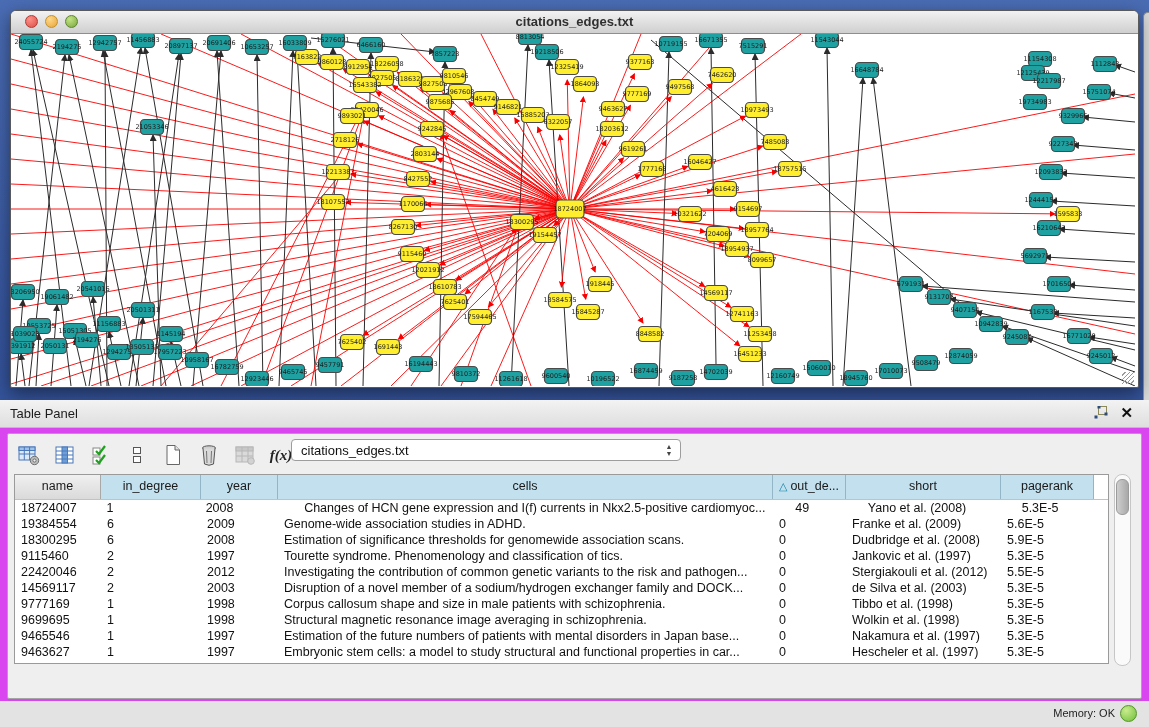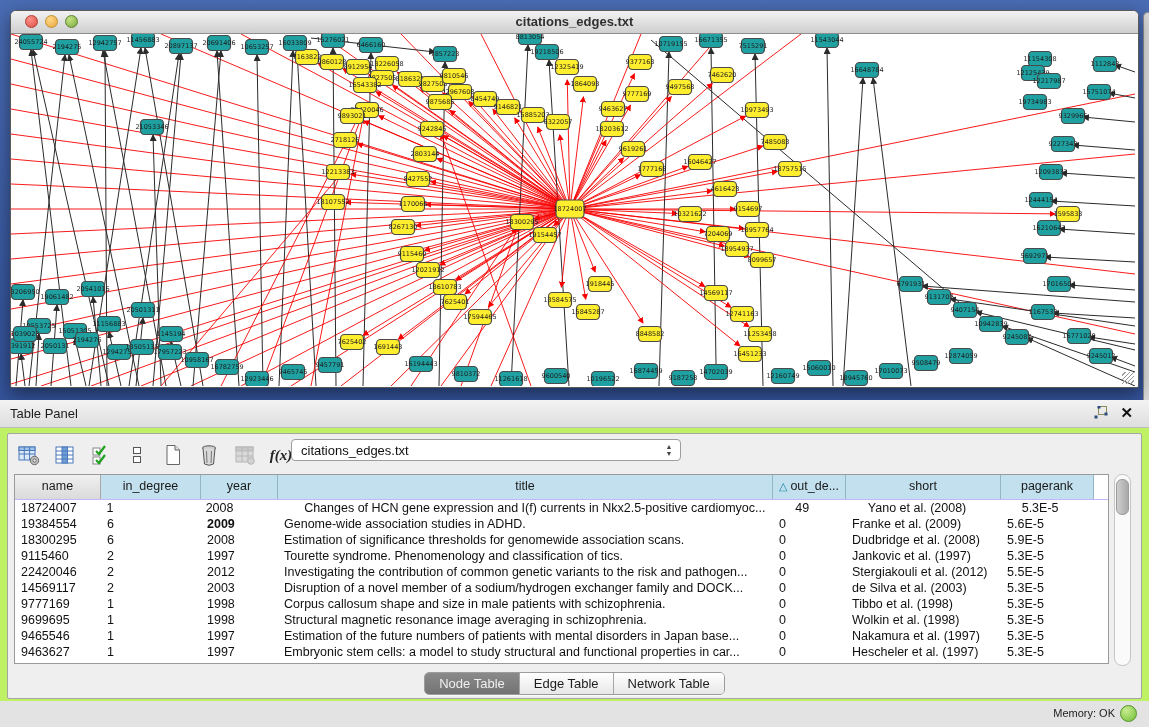--- a/index.html
+++ b/index.html
@@ -27,21 +27,21 @@
   .gcanvas svg{display:block;}
   .resize-grip{position:absolute;right:2px;bottom:2px;width:12px;height:12px;
       background:repeating-linear-gradient(135deg,transparent 0 2px,#9a9a9a 2px 3px);}
   .edge-red{stroke:#f80000;stroke-width:.9;fill:none;}
   .edge-black{stroke:#2b2b2b;stroke-width:1;fill:none;}
   .gnode{stroke:#4a4a4a;stroke-width:1.2;}
   .gnode.y{fill:#ffee2e;}
   .gnode.t{fill:#20a1a1;}
   .glabel{font-family:"DejaVu Sans",sans-serif;font-size:6.5px;fill:#1c1c1c;text-anchor:middle;}
   
-  .tpanel{position:absolute;left:0;top:400px;width:1149px;height:327px;background:#bef264;}
+  .tpanel{position:absolute;left:0;top:400px;width:1149px;height:327px;background:#d946ef;}
   .tpanel-titlebar{height:27px;background:linear-gradient(#f3f3f3,#dedede);
       border-bottom:1px solid #bdbdbd;position:relative;}
   .tpanel-title{position:absolute;left:10px;top:6px;font-size:13px;color:#1c1c1c;}
   .tpanel-actions{position:absolute;right:16px;top:5px;display:flex;gap:12px;align-items:center;}
   .float-icon svg{display:block;}
   .close-icon{font-size:15px;font-weight:bold;color:#111;line-height:15px;}
   .tpanel-body{position:absolute;left:7px;top:33px;width:1133px;height:264px;
       background:#efefef;border:1px solid #a5a5a5;border-radius:2px;}
   .toolbar{position:absolute;left:10px;top:6px;height:30px;display:flex;align-items:center;gap:14px;}
   .tb-icon{width:22px;height:22px;display:flex;align-items:center;justify-content:center;}
@@ -643,39 +643,39 @@
           <span>▲</span>
           <span>▼</span>
         </span>
     </div>
 
     <div class="dtable">
       <div class="thead" id="thead">
           <div class="th key" style="width: 86px;">name</div>
           <div class="th" style="width: 100px;">in_degree</div>
           <div class="th" style="width: 77px;">year</div>
-          <div class="th" style="width: 495px;">title</div>
+          <div class="th" style="width: 495px;">cells</div>
           <div class="th" style="width: 73px;"><span class="sort-tri">△</span>out_de...</div>
           <div class="th" style="width: 155px;">short</div>
           <div class="th" style="width: 93px;">pagerank</div>
         </div>
       <div id="tbody">
           <div class="trow">
             <div class="td" style="width: 86px;">18724007</div>
             <div class="td" style="width: 100px;">1</div>
             <div class="td" style="width: 77px;">2008</div>
             <div class="td" style="width: 495px; margin-left: 22px;">Changes of HCN gene expression and I(f) currents in Nkx2.5-positive cardiomyoc...</div>
             <div class="td" style="width: 73px;">49</div>
             <div class="td" style="width: 155px;">Yano et al. (2008)</div>
             <div class="td" style="width: 93px;">5.3E-5</div>
           </div>
           <div class="trow">
             <div class="td" style="width: 86px;">19384554</div>
             <div class="td" style="width: 100px;">6</div>
-            <div class="td" style="width: 77px; font-weight: bold;">2009</div>
+            <div class="td" style="width: 77px;">2009</div>
             <div class="td" style="width: 495px;">Genome-wide association studies in ADHD.</div>
             <div class="td" style="width: 73px;">0</div>
             <div class="td" style="width: 155px;">Franke et al. (2009)</div>
             <div class="td" style="width: 93px;">5.6E-5</div>
           </div>
           <div class="trow">
             <div class="td" style="width: 86px;">18300295</div>
             <div class="td" style="width: 100px;">6</div>
             <div class="td" style="width: 77px;">2008</div>
             <div class="td" style="width: 495px;">Estimation of significance thresholds for genomewide association scans.</div>
@@ -745,26 +745,19 @@
             <div class="td" style="width: 73px;">0</div>
             <div class="td" style="width: 155px;">Hescheler et al. (1997)</div>
             <div class="td" style="width: 93px;">5.3E-5</div>
           </div>
         </div>
     </div>
     <div class="vscroll">
       <div class="vthumb"></div>
     </div>
 
-    <div class="tabs">
-      <div class="seg" id="segtabs">
-          <div class="seg-btn active">Node Table</div>
-          <div class="seg-btn">Edge Table</div>
-          <div class="seg-btn">Network Table</div>
-        </div>
-    </div>
   </div>
 </div>
 
 <div class="statusbar">
   <span class="memory">Memory: OK</span>
   <span class="memdot"></span>
 </div>
 
 </body></html>

